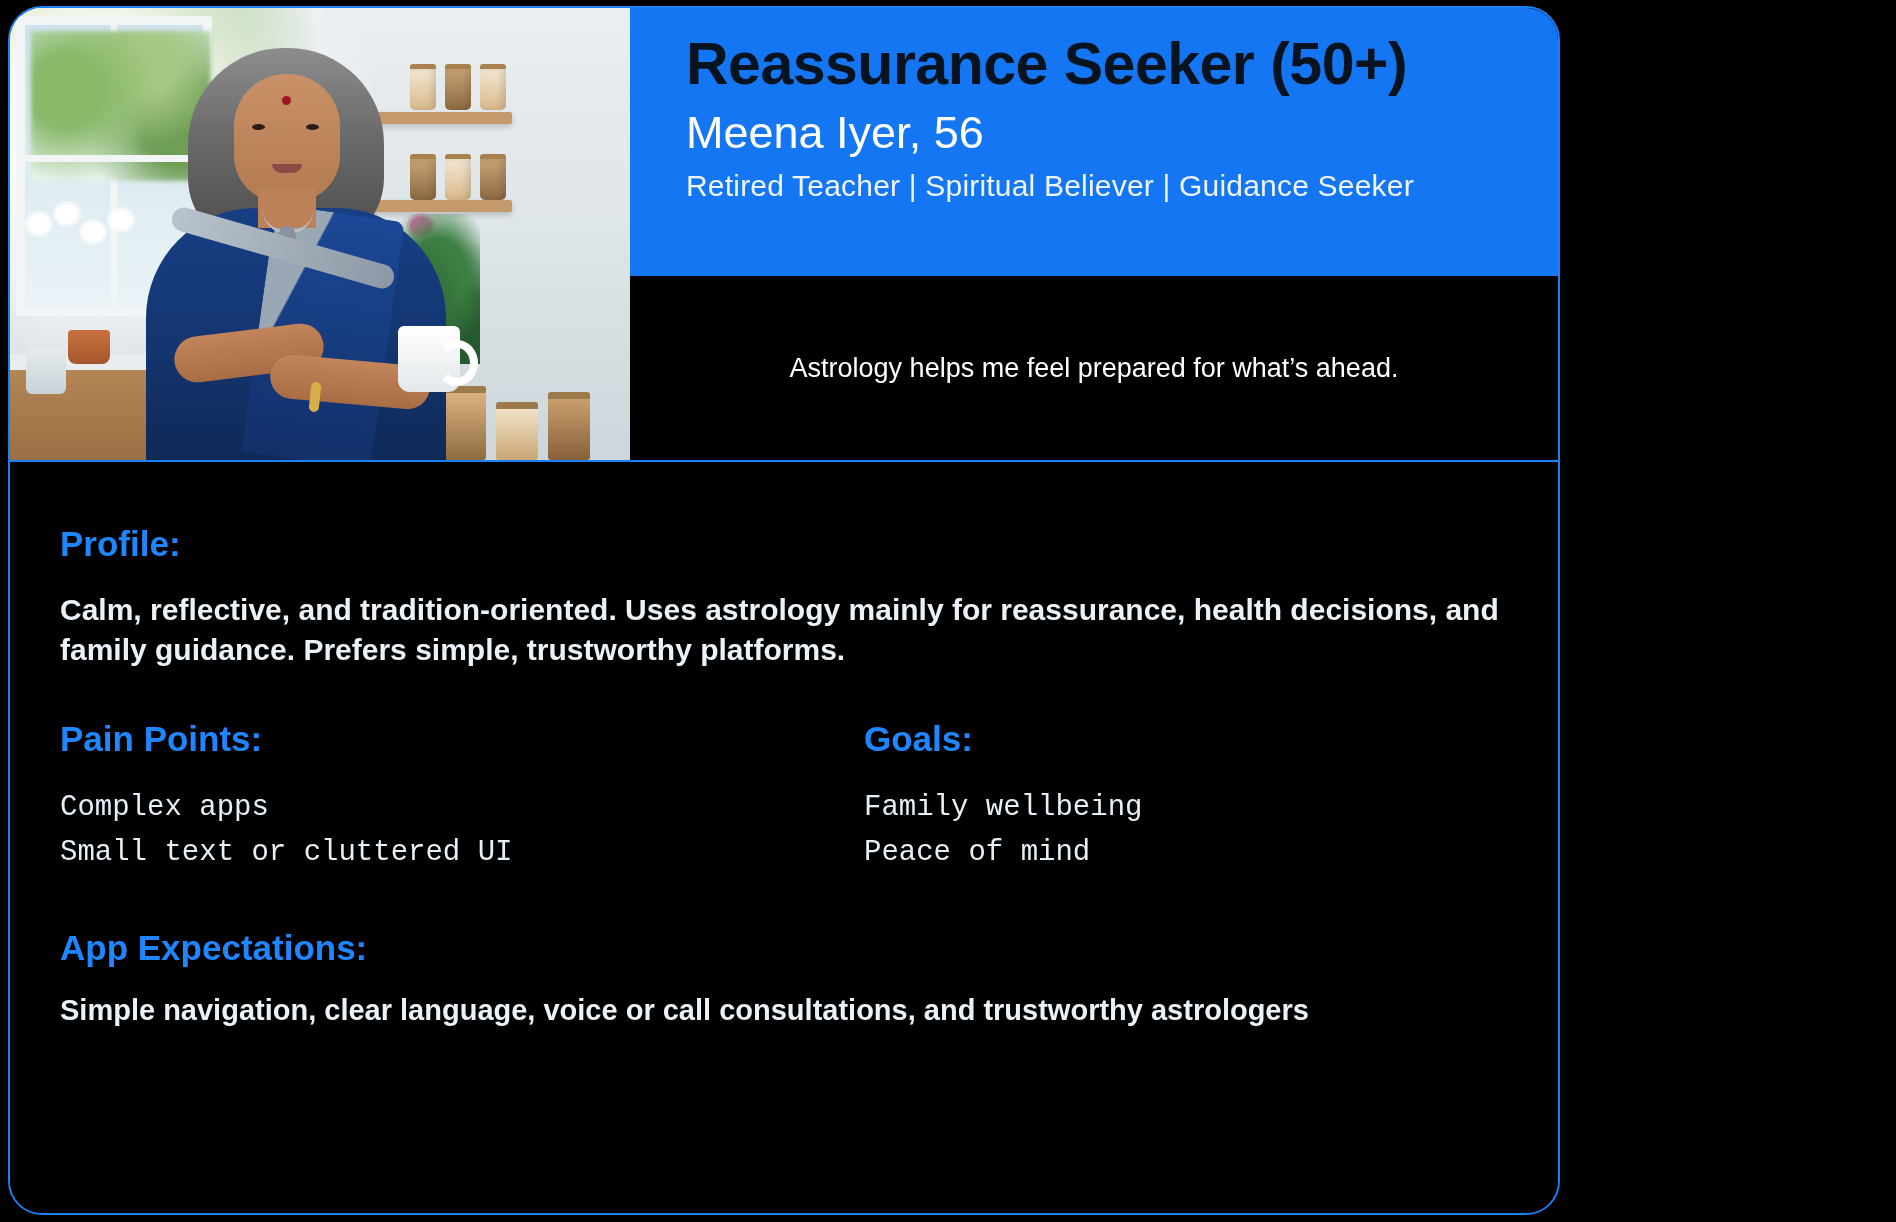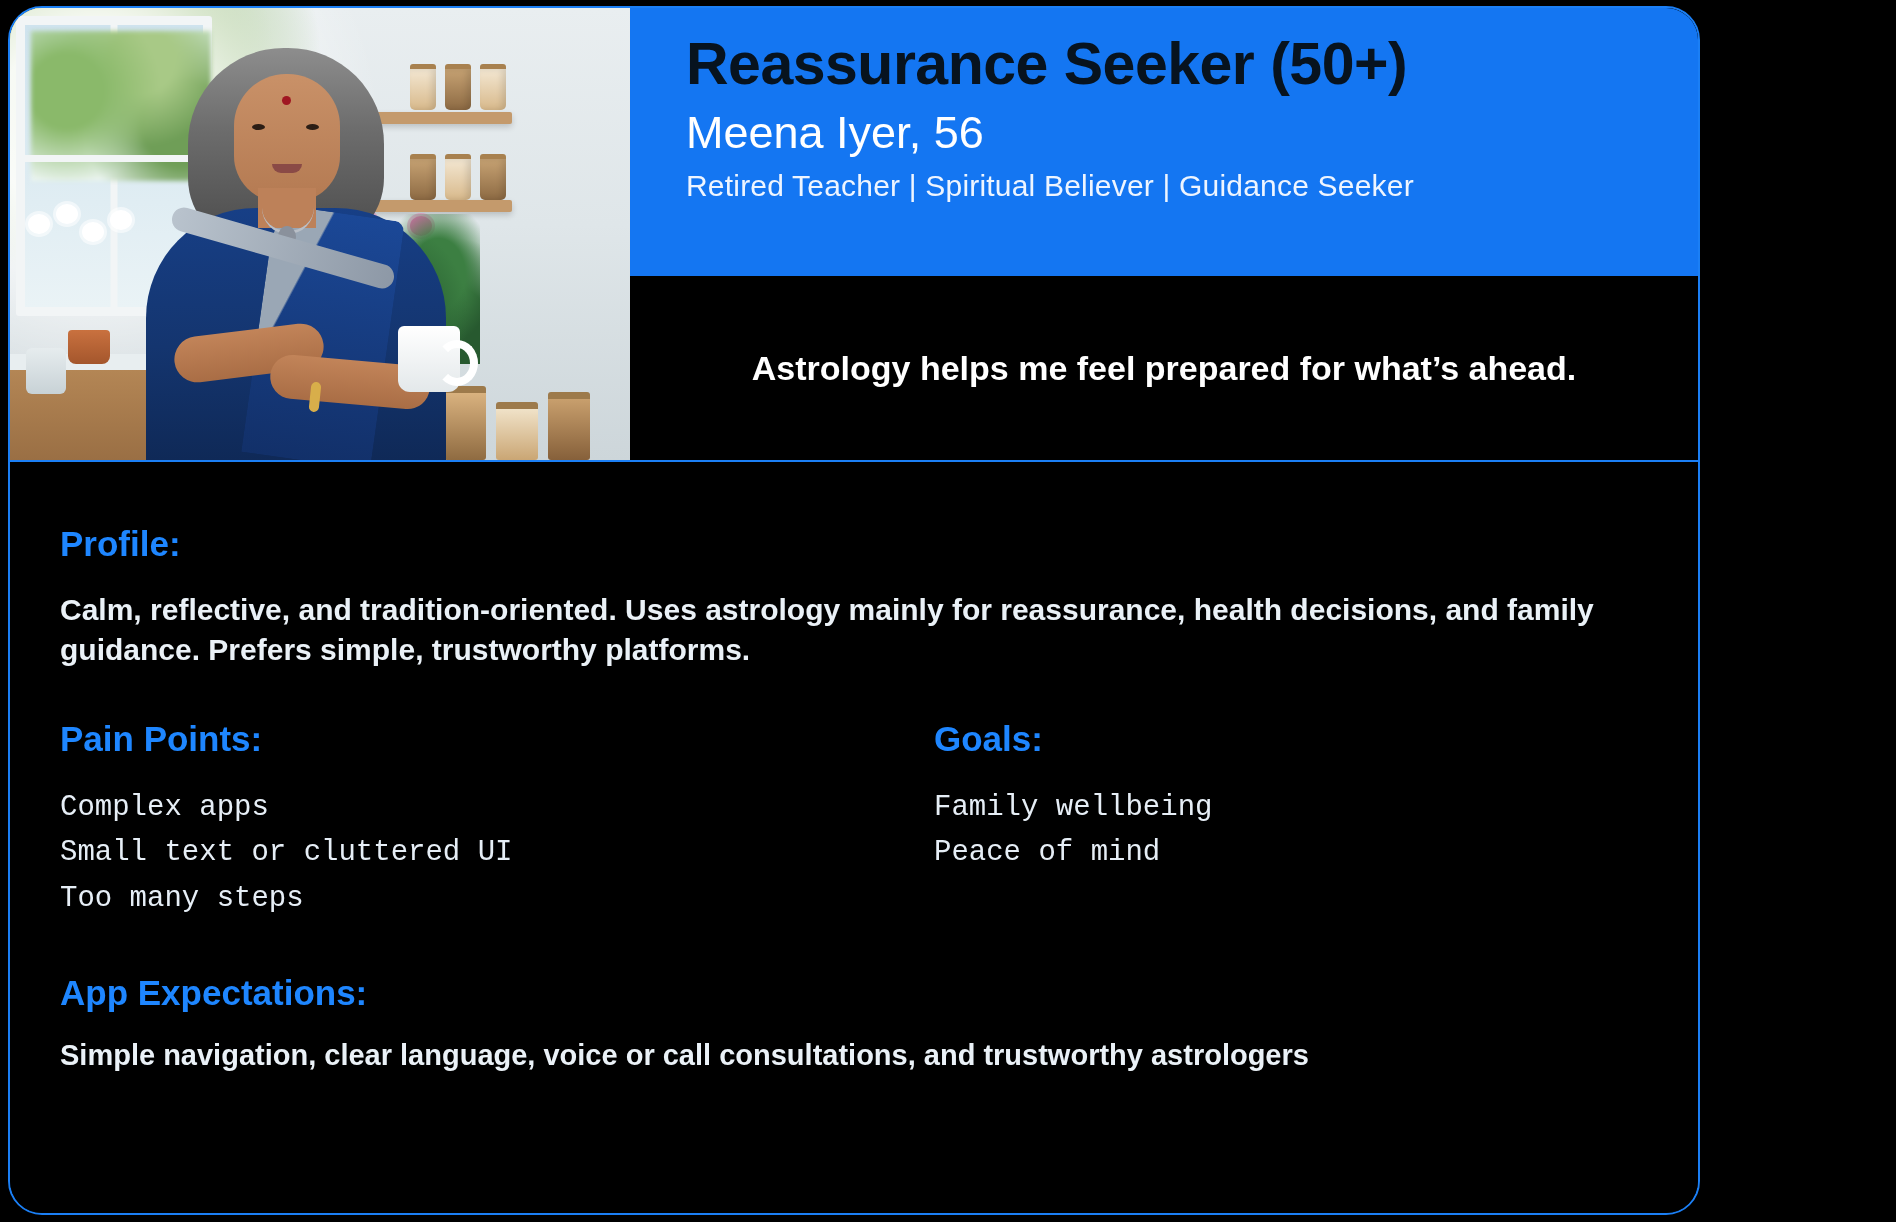--- a/index.html
+++ b/index.html
@@ -9,21 +9,21 @@
     height: 1222px;
     background: #000000;
     font-family: "Liberation Sans", sans-serif;
     overflow: hidden;
   }
 
   .card {
     position: absolute;
     left: 8px;
     top: 6px;
-    width: 1692px;
+    width: 1552px;
     height: 1209px;
     border: 2px solid #1b7ff5;
     border-radius: 34px;
     overflow: hidden;
     background: #071625;
   }
 
   
   .top {
     position: relative;
@@ -256,22 +256,22 @@
   .black-quote {
     background: #000000;
     flex: 1 1 auto;
     display: flex;
     align-items: center;
     justify-content: center;
     padding: 0 40px;
   }
   .quote {
     color: #ffffff;
-    font-size: 34px;
-    font-weight: bold;
+    font-size: 27px;
+    font-weight: normal;
     text-align: center;
   }
 
   
   .body-sec {
     background: #000000;
     padding: 62px 50px 0 50px;
     height: calc(100% - 452px);
     border-top: 2px solid #1b7ff5;
   }
@@ -392,21 +392,20 @@
 
     <div class="h-blue">Profile:</div>
     <div class="para">Calm, reflective, and tradition-oriented. Uses astrology mainly for reassurance, health decisions, and family guidance. Prefers simple, trustworthy platforms.</div>
 
     <div class="two-col">
       <div class="col left">
         <div class="h-blue">Pain Points:</div>
         <ul>
           <li>Complex apps</li>
           <li>Small text or cluttered UI</li>
-          <li>Too many steps</li>
         </ul>
       </div>
       <div class="col right">
         <div class="h-blue">Goals:</div>
         <ul>
           <li>Family wellbeing</li>
           <li>Peace of mind</li>
         </ul>
       </div>
     </div>

